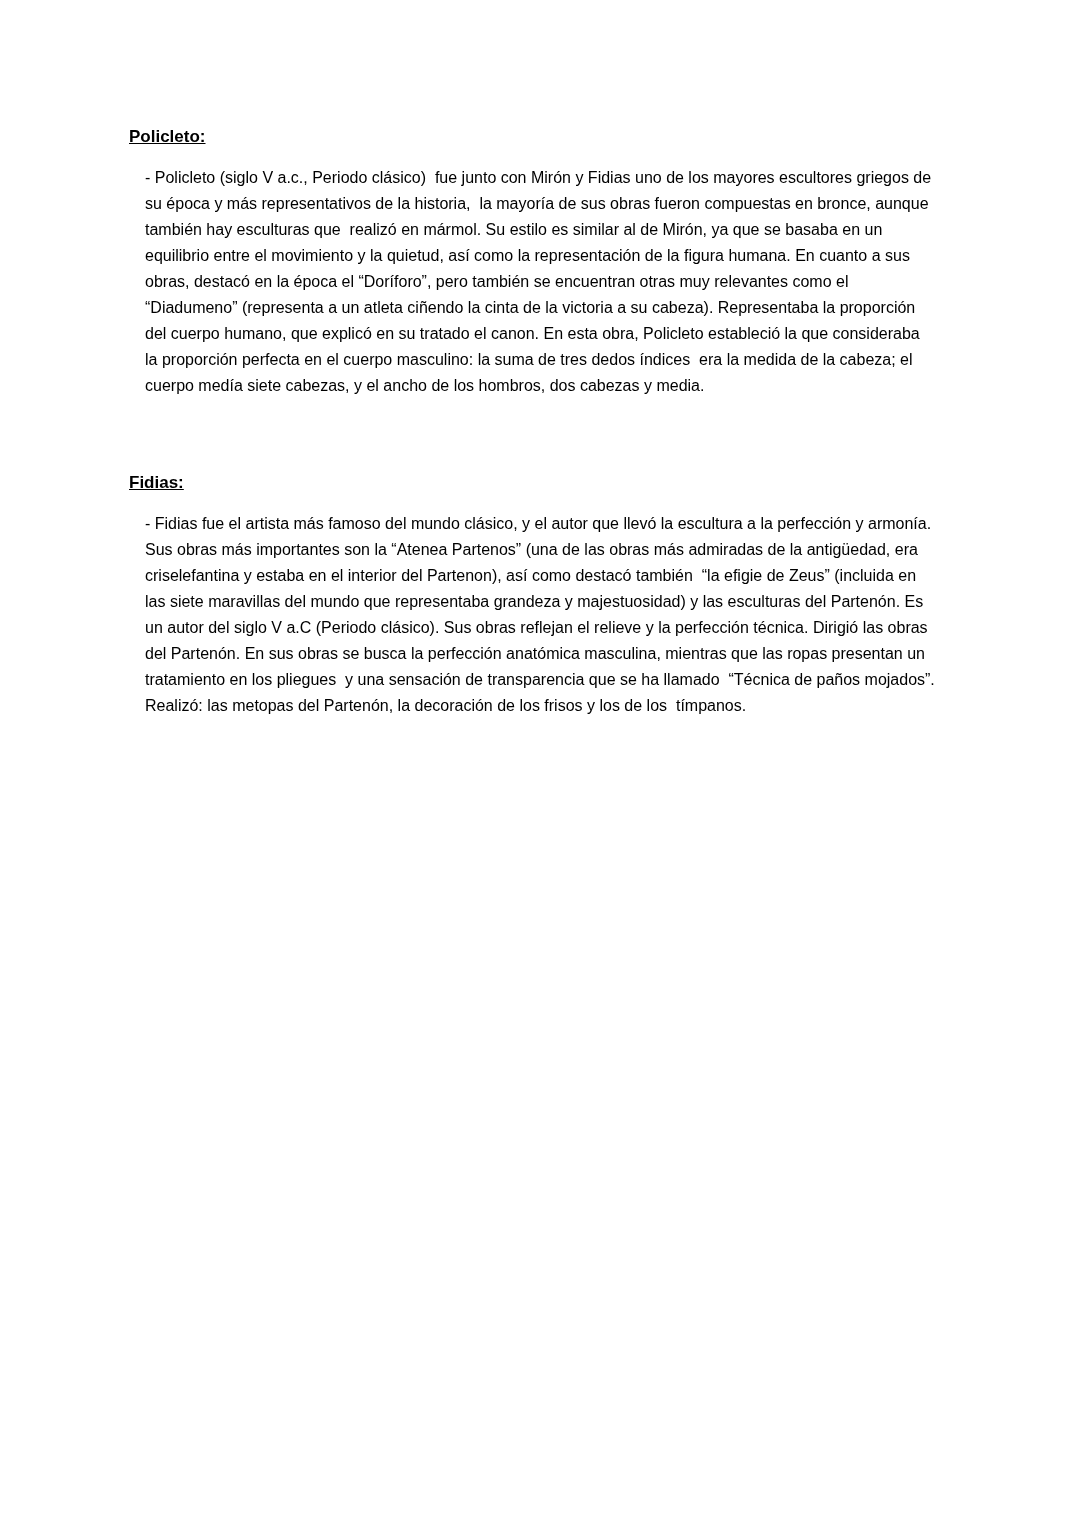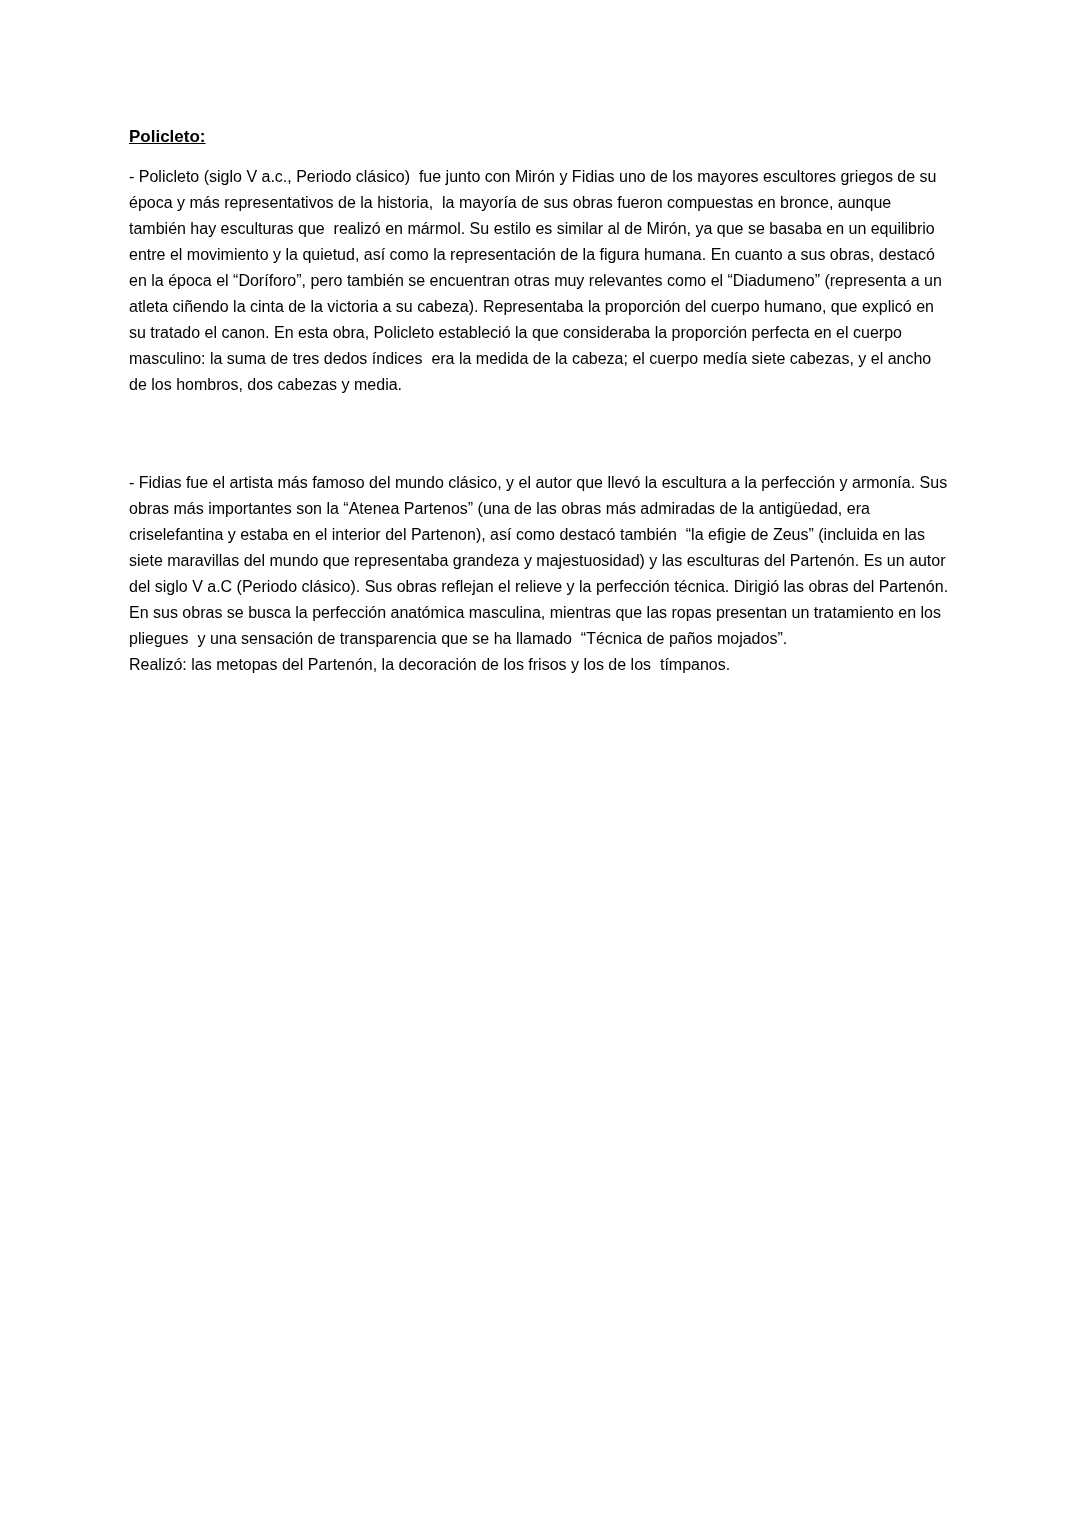--- a/index.html
+++ b/index.html
@@ -30,34 +30,35 @@
   .section-heading {
     font-size: 17px;
     line-height: 24px;
     font-weight: bold;
     text-decoration: underline;
     margin: 0 0 15px 0;
   }
   .section-body {
     font-size: 16px;
     line-height: 26px;
-    margin: 0;
+    margin: 16px;
     white-space: pre-wrap;
     word-wrap: break-word;
     text-align: left;
   }
 </style>
 </head>
 <body>
 
 <div class="page">
 
   <section class="doc-section">
     <h2 class="section-heading">Policleto:</h2>
     <p class="section-body">- Policleto (siglo V a.c., Periodo clásico)  fue junto con Mirón y Fidias uno de los mayores escultores griegos de su época y más representativos de la historia,  la mayoría de sus obras fueron compuestas en bronce, aunque también hay esculturas que  realizó en mármol. Su estilo es similar al de Mirón, ya que se basaba en un equilibrio entre el movimiento y la quietud, así como la representación de la figura humana. En cuanto a sus obras, destacó en la época el “Doríforo”, pero también se encuentran otras muy relevantes como el “Diadumeno” (representa a un atleta ciñendo la cinta de la victoria a su cabeza). Representaba la proporción del cuerpo humano, que explicó en su tratado el canon. En esta obra, Policleto estableció la que consideraba la proporción perfecta en el cuerpo masculino: la suma de tres dedos índices  era la medida de la cabeza; el cuerpo medía siete cabezas, y el ancho de los hombros, dos cabezas y media.</p>
   </section>
 
   <section class="doc-section">
+    <h2 class="section-heading">Fidias:</h2>
     <p class="section-body">- Fidias fue el artista más famoso del mundo clásico, y el autor que llevó la escultura a la perfección y armonía. Sus obras más importantes son la “Atenea Partenos” (una de las obras más admiradas de la antigüedad, era criselefantina y estaba en el interior del Partenon), así como destacó también  “la efigie de Zeus” (incluida en las siete maravillas del mundo que representaba grandeza y majestuosidad) y las esculturas del Partenón. Es un autor del siglo V a.C (Periodo clásico). Sus obras reflejan el relieve y la perfección técnica. Dirigió las obras del Partenón. En sus obras se busca la perfección anatómica masculina, mientras que las ropas presentan un tratamiento en los pliegues  y una sensación de transparencia que se ha llamado  “Técnica de paños mojados”.
 Realizó: las metopas del Partenón, la decoración de los frisos y los de los  tímpanos.</p>
   </section>
 
 </div>
 
 </body></html>

